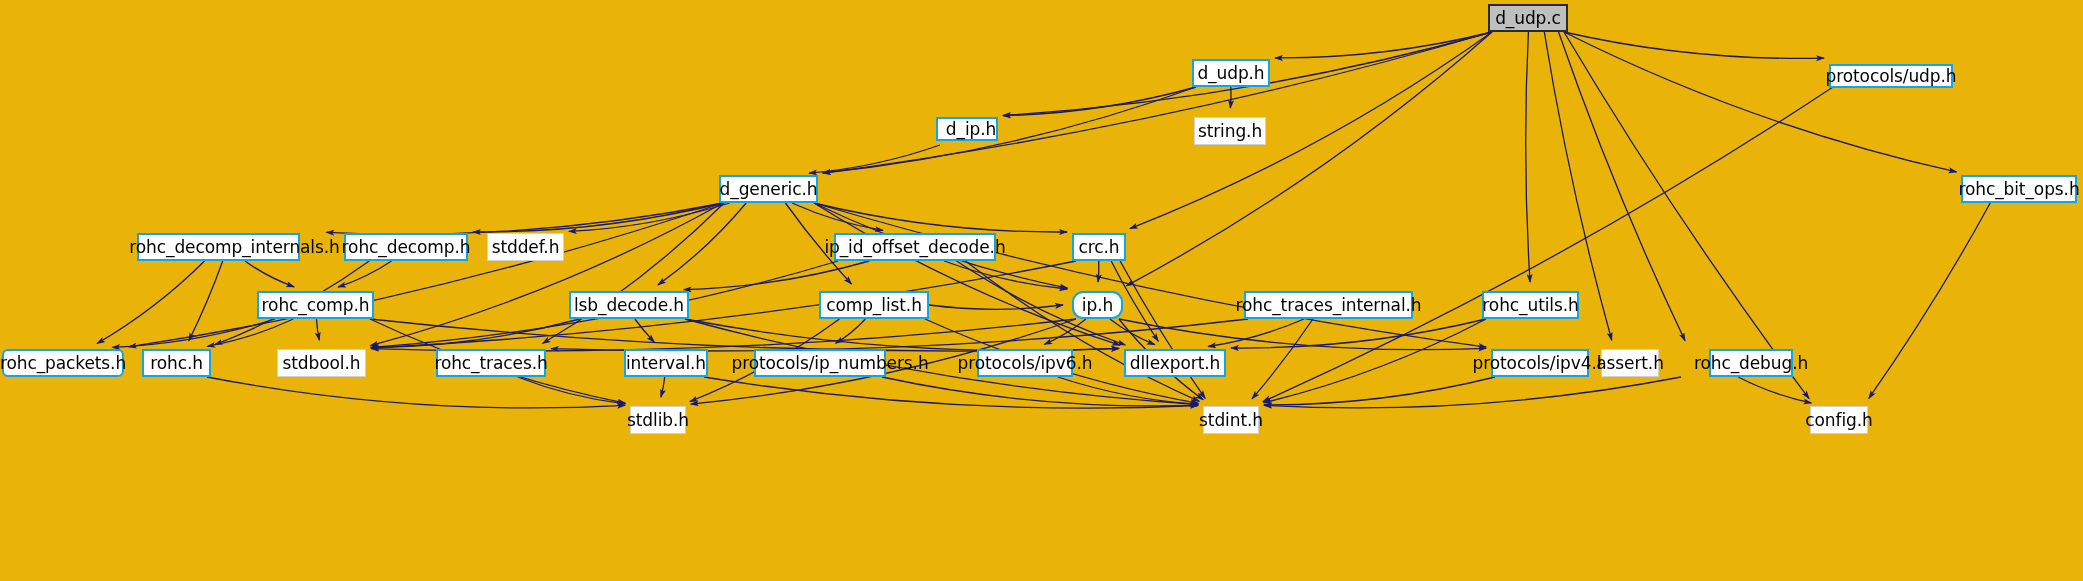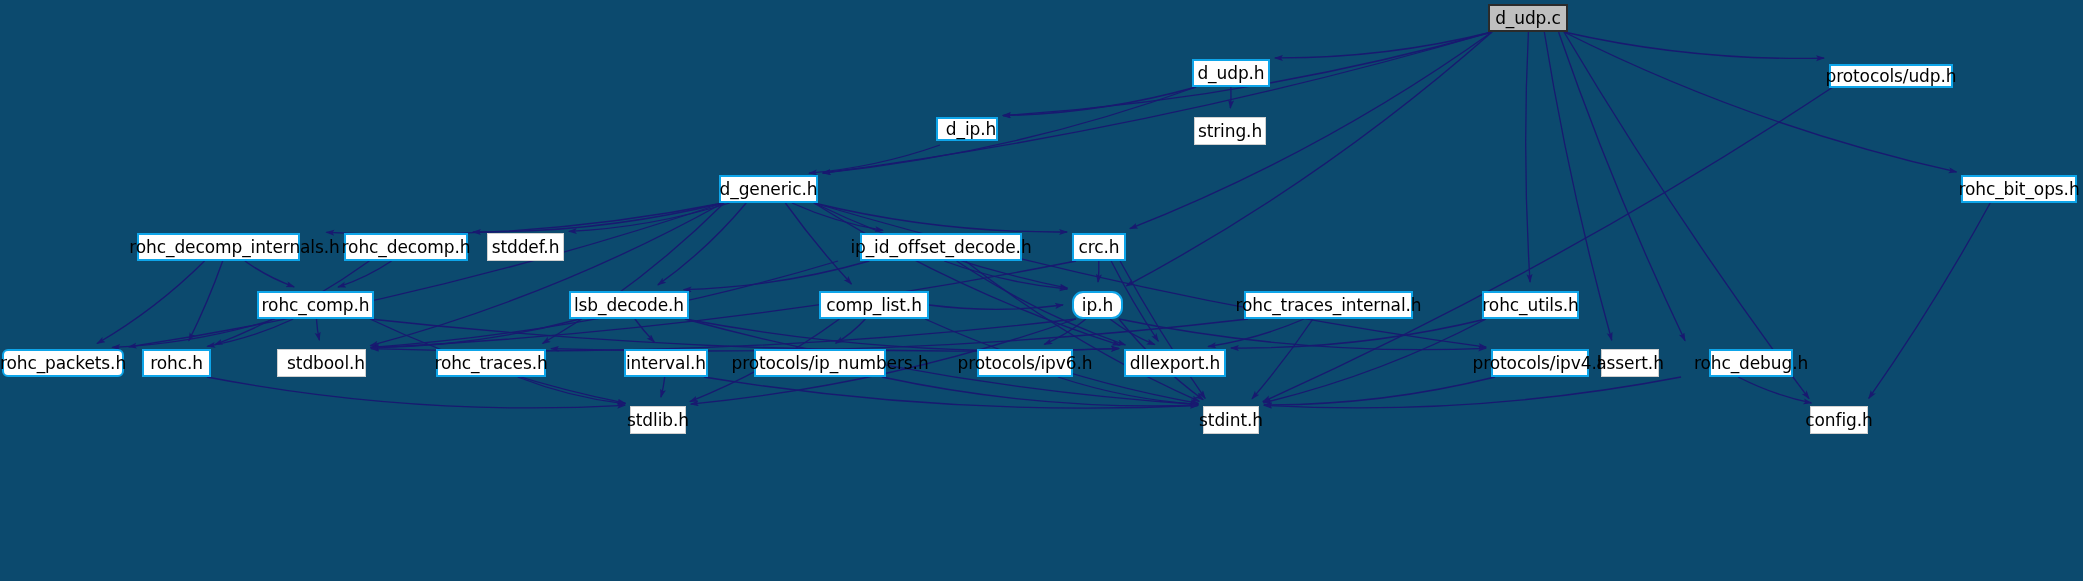--- a/index.html
+++ b/index.html
@@ -4,21 +4,21 @@
 <style>
   html, body {
     margin: 0;
     padding: 0;
     background: #ffffff;
   }
   #graph-root {
     position: relative;
     width: 2083px;
     height: 581px;
-    background: #0c4a6e;
+    background: #eab308;
     font-family: "DejaVu Sans", sans-serif;
     overflow: hidden;
   }
   svg#edges {
     position: absolute;
     left: 0; top: 0;
     width: 2083px;
     height: 581px;
   }
   .node {
@@ -159,21 +159,21 @@
       </div>
       <div class="node bold" style="left: 137px; top: 233px; width: 163px; height: 28px; padding-left: 32px;">
         <span>rohc_decomp_internals.h</span>
       </div>
       <div class="node bold" style="left: 344px; top: 233px; width: 124px; height: 28px;">
         <span>rohc_decomp.h</span>
       </div>
       <div class="node faint" style="left: 487px; top: 233px; width: 77px; height: 28px;">
         <span>stddef.h</span>
       </div>
-      <div class="node bold" style="left: 860px; top: 233px; width: 162px; height: 28px;">
+      <div class="node bold" style="left: 834px; top: 233px; width: 162px; height: 28px;">
         <span>ip_id_offset_decode.h</span>
       </div>
       <div class="node bold" style="left: 1072px; top: 233px; width: 54px; height: 28px;">
         <span>crc.h</span>
       </div>
       <div class="node bold" style="left: 257px; top: 291px; width: 117px; height: 28px;">
         <span>rohc_comp.h</span>
       </div>
       <div class="node bold" style="left: 569px; top: 291px; width: 120px; height: 28px;">
         <span>lsb_decode.h</span>
@@ -189,21 +189,21 @@
       </div>
       <div class="node bold" style="left: 1482px; top: 291px; width: 97px; height: 28px;">
         <span>rohc_utils.h</span>
       </div>
       <div class="node bold" style="left: 2px; top: 349px; width: 122px; height: 28px; border-radius: 6px;">
         <span>rohc_packets.h</span>
       </div>
       <div class="node bold" style="left: 142px; top: 349px; width: 69px; height: 28px;">
         <span>rohc.h</span>
       </div>
-      <div class="node faint" style="left: 277px; top: 349px; width: 89px; height: 28px; justify-content: flex-end;">
+      <div class="node faint" style="left: 277px; top: 349px; width: 89px; height: 28px;">
         <span>stdbool.h</span>
       </div>
       <div class="node bold" style="left: 436px; top: 349px; width: 110px; height: 28px;">
         <span>rohc_traces.h</span>
       </div>
       <div class="node bold" style="left: 624px; top: 349px; width: 84px; height: 28px;">
         <span>interval.h</span>
       </div>
       <div class="node bold" style="left: 754px; top: 349px; width: 132px; height: 28px; padding-left: 20px;">
         <span>protocols/ip_numbers.h</span>

